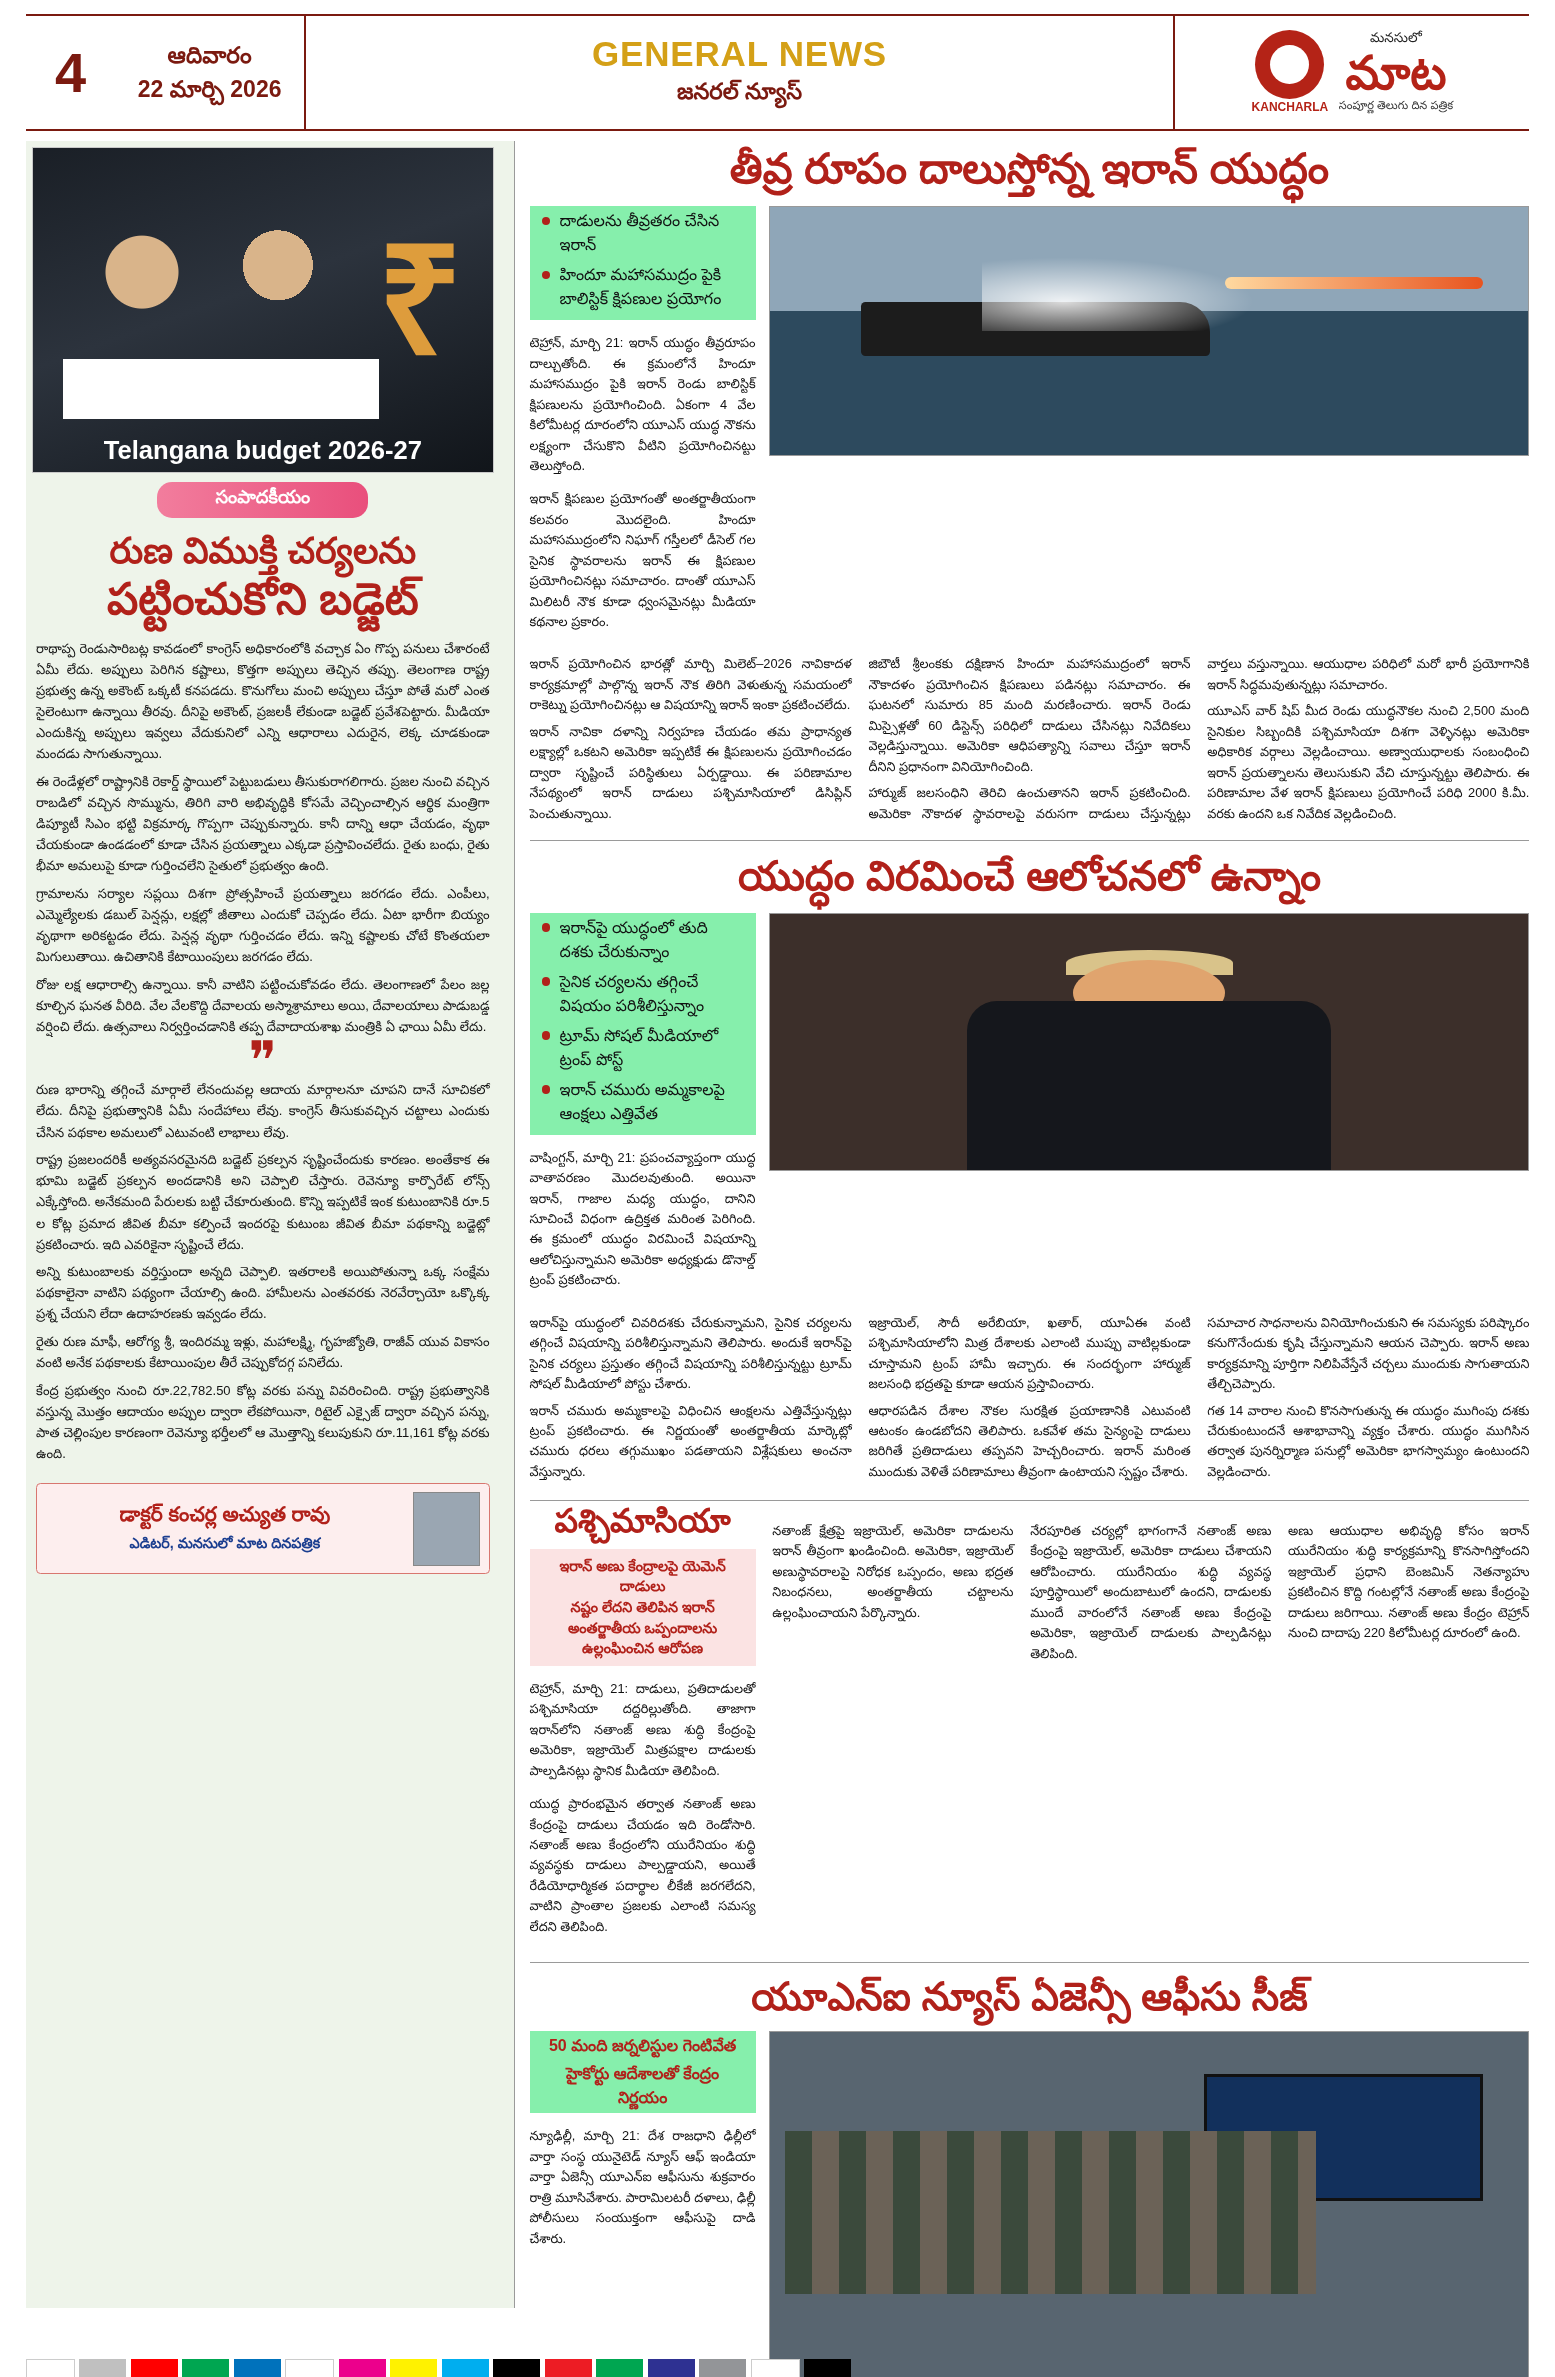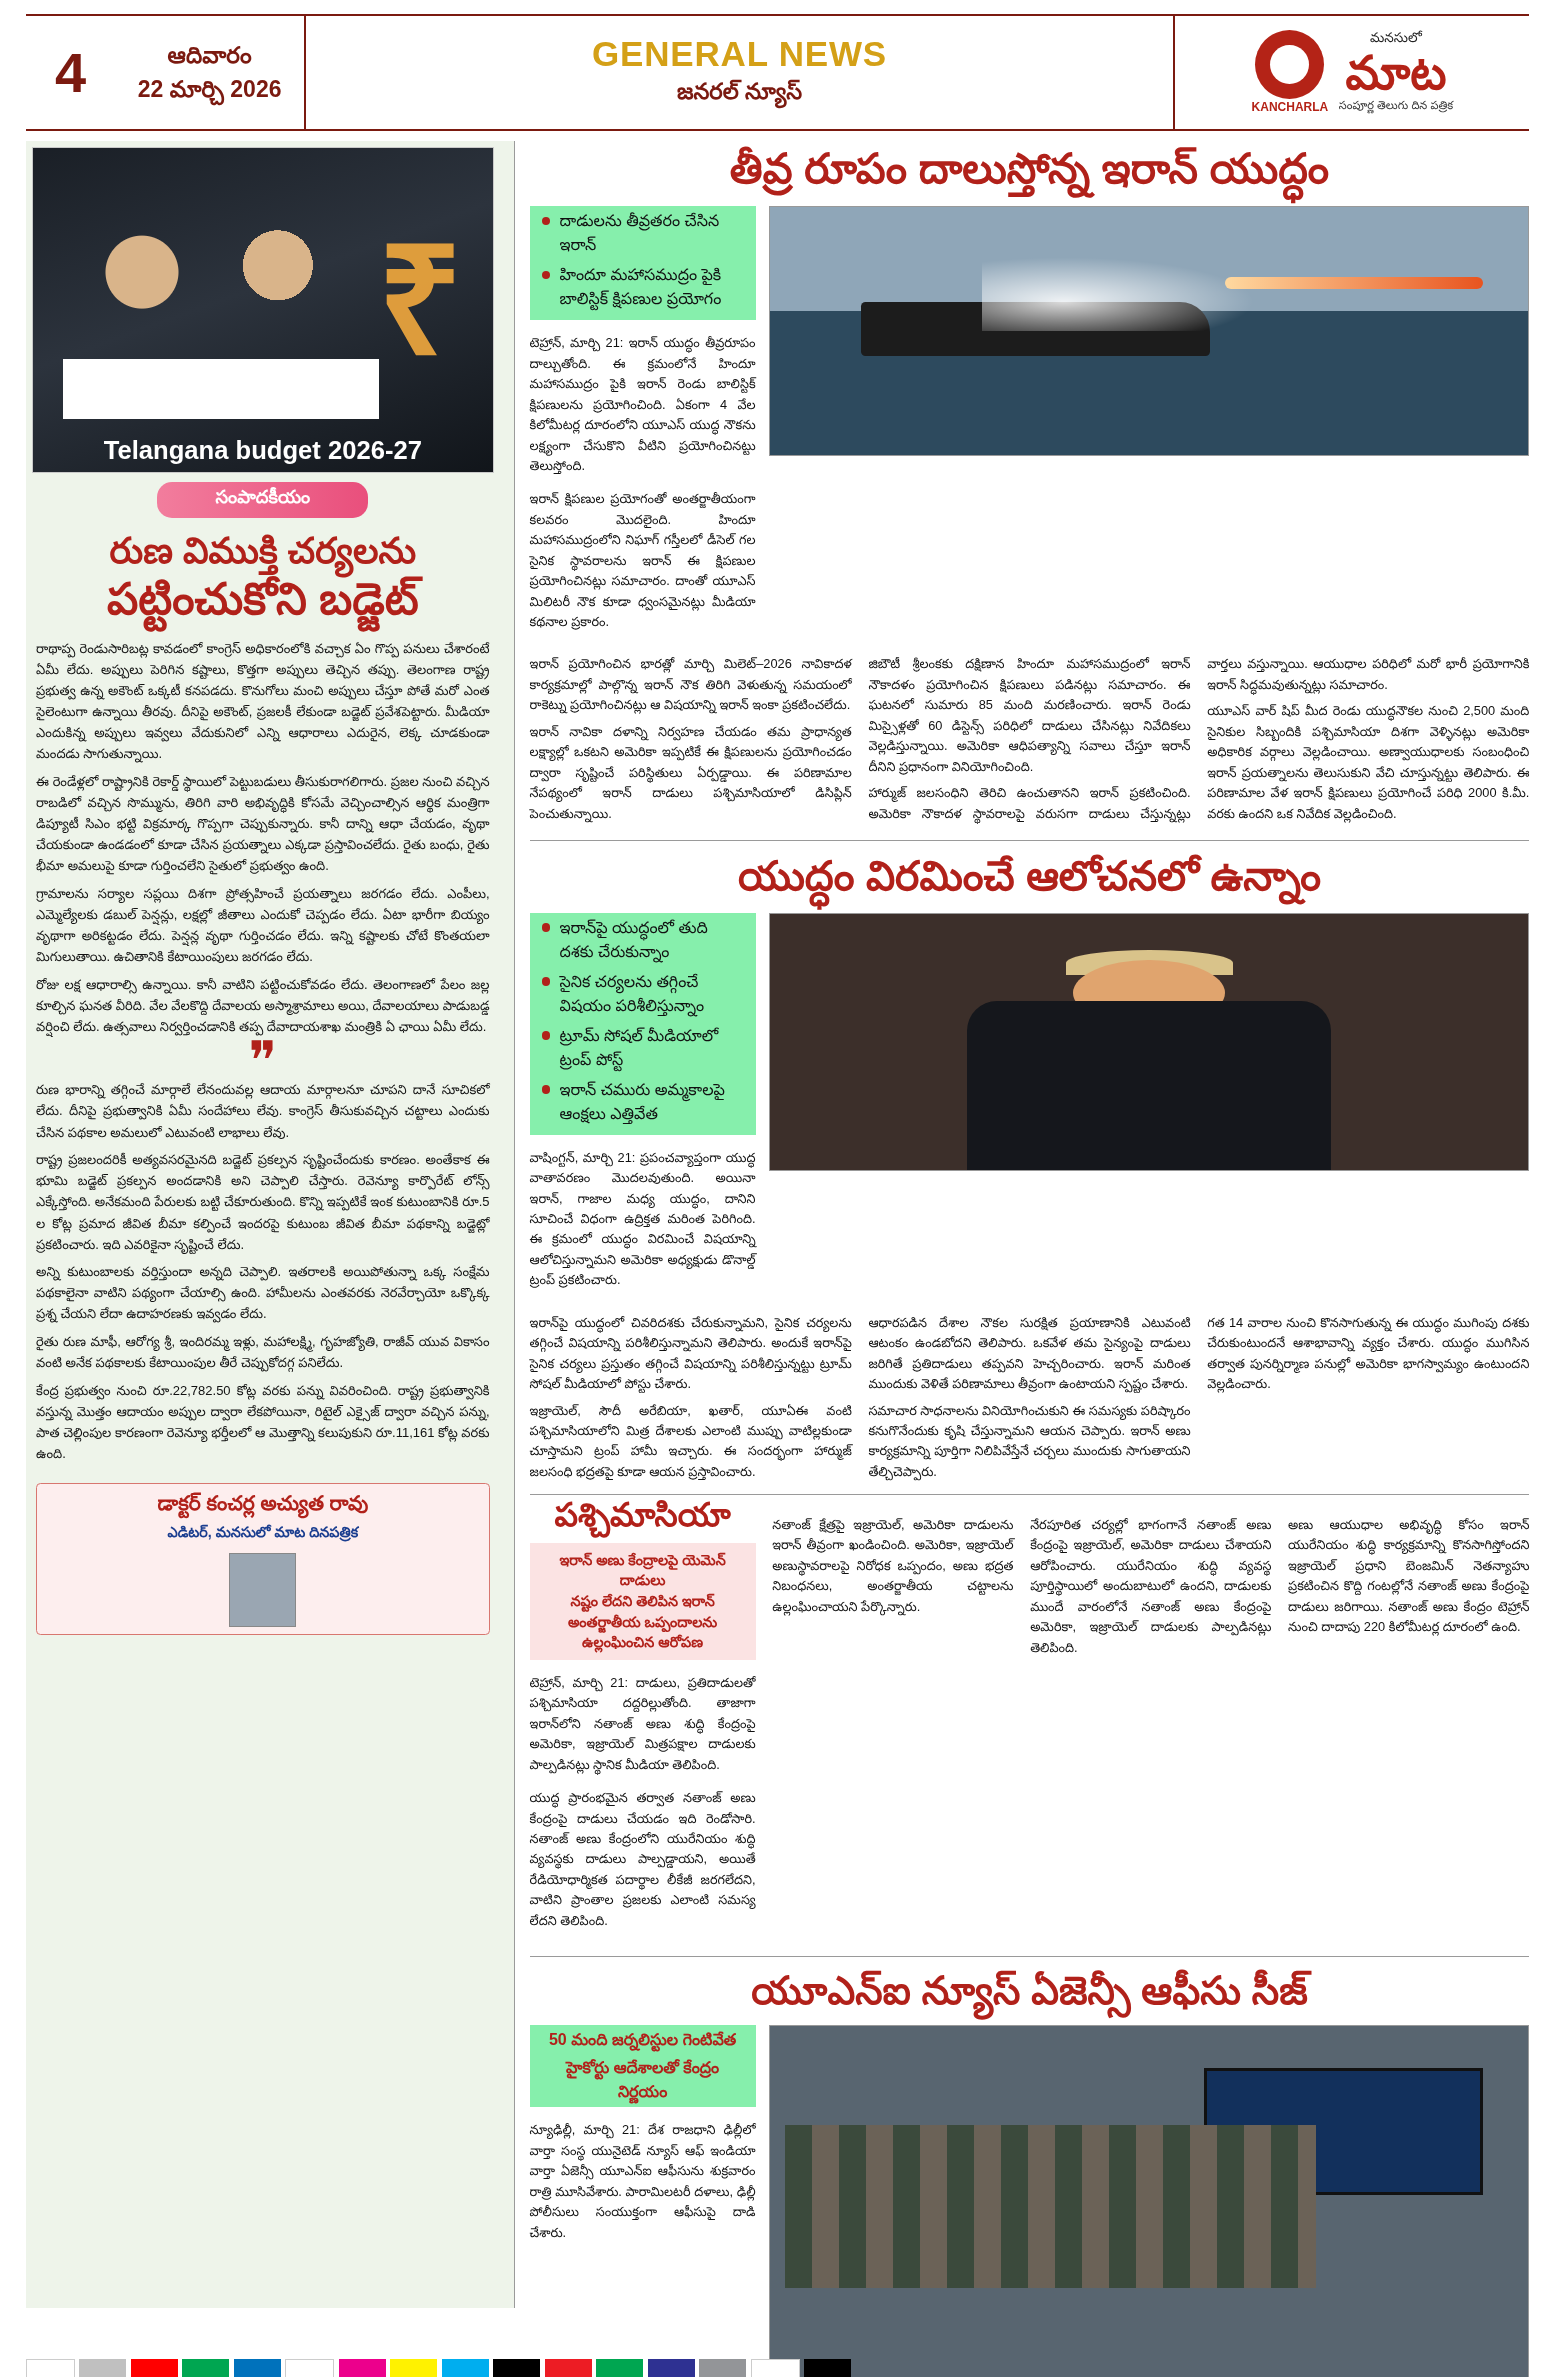--- a/index.html
+++ b/index.html
@@ -34,21 +34,21 @@
       radial-gradient(circle at 25% 35%,#d9b48a 0 36px,transparent 37px),
       radial-gradient(circle at 68% 32%,#d9b48a 0 35px,transparent 35px),
       linear-gradient(#fff 0 0) no-repeat 0 166px/316px 60px;}
   .budget-img .cap{position:absolute;left:0;right:0;bottom:7.5px;text-align:center;color:#fff;font-size:25.6px;font-weight:bold;}
   .sampadakiyam{margin:9px auto 0;width:211px;border-radius:15px;background:linear-gradient(90deg,#f27d9d,#e94f7c);color:#fff;text-align:center;font-size:18px;font-weight:bold;padding:5.3px 0;}
   .ed-head1{text-align:center;color:#b1211a;font-size:36px;font-weight:bold;margin-top:10.5px;line-height:1.25;}
   .ed-head2{text-align:center;color:#b1211a;font-size:44px;font-weight:bold;line-height:1.2;}
   .ed-body{column-count:1;font-size:13px;line-height:1.62;text-align:justify;margin:12px 10.5px 0 10.5px;color:#111;}
   .ed-body p{margin:0 0 6.8px 0;}
   .quote-mark{font-size:53px;color:#b1211a;text-align:center;line-height:.6;margin:7.5px 0 3px;}
-  .editor-box{margin:12px 10.5px 7.5px 10.5px;border:1.5px solid #d8766f;border-radius:4.5px;background:#fdeeee;display:flex;align-items:center;gap:9px;padding:7.5px 9px;flex-direction:column;}
+  .editor-box{margin:12px 10.5px 7.5px 10.5px;border:1.5px solid #d8766f;border-radius:4.5px;background:#fdeeee;display:flex;align-items:center;gap:9px;padding:7.5px 9px;}
   .editor-box .txt{flex:1;text-align:center;}
   .editor-box .nm{font-size:20.3px;color:#b1211a;font-weight:bold;}
   .editor-box .rl{font-size:14.3px;color:#1a3d8f;font-weight:bold;margin-top:3.8px;}
   .editor-box .ph{width:65px;height:72px;background:#9aa6b2;border:0.8px solid #888;}
 
   
   .story{margin-bottom:12px;}
   .hl{color:#b1211a;font-weight:bold;line-height:1.2;}
   .hl-1{font-size:42px;text-align:center;margin:3px 0 12px;}
   .hl-2{font-size:41px;text-align:center;margin:7.5px 0 12px;}
@@ -198,20 +198,21 @@
             </div>
           </div>
           <div class="photo ph-trump" style="flex:1;height:256px;">
             <div class="hair"></div>
               <div class="face"></div>
               <div class="suit"></div>
           </div>
         </div>
         <div class="cols3">
           <p>ఇరాన్‌పై యుద్ధంలో చివరిదశకు చేరుకున్నామని, సైనిక చర్యలను తగ్గించే విషయాన్ని పరిశీలిస్తున్నామని తెలిపారు. అందుకే ఇరాన్‌పై సైనిక చర్యలు ప్రస్తుతం తగ్గించే విషయాన్ని పరిశీలిస్తున్నట్టు ట్రూమ్ సోషల్ మీడియాలో పోస్టు చేశారు.</p>
+          <p>ఇరాన్ చమురు అమ్మకాలపై విధించిన ఆంక్షలను ఎత్తివేస్తున్నట్లు ట్రంప్ ప్రకటించారు. ఈ నిర్ణయంతో అంతర్జాతీయ మార్కెట్లో చమురు ధరలు తగ్గుముఖం పడతాయని విశ్లేషకులు అంచనా వేస్తున్నారు.</p>
           <p>ఇజ్రాయెల్, సౌదీ అరేబియా, ఖతార్, యూఏఈ వంటి పశ్చిమాసియాలోని మిత్ర దేశాలకు ఎలాంటి ముప్పు వాటిల్లకుండా చూస్తామని ట్రంప్ హామీ ఇచ్చారు. ఈ సందర్భంగా హార్ముజ్ జలసంధి భద్రతపై కూడా ఆయన ప్రస్తావించారు.</p>
           <p>ఆధారపడిన దేశాల నౌకల సురక్షిత ప్రయాణానికి ఎటువంటి ఆటంకం ఉండబోదని తెలిపారు. ఒకవేళ తమ సైన్యంపై దాడులు జరిగితే ప్రతిదాడులు తప్పవని హెచ్చరించారు. ఇరాన్ మరింత ముందుకు వెళితే పరిణామాలు తీవ్రంగా ఉంటాయని స్పష్టం చేశారు.</p>
           <p>సమాచార సాధనాలను వినియోగించుకుని ఈ సమస్యకు పరిష్కారం కనుగొనేందుకు కృషి చేస్తున్నామని ఆయన చెప్పారు. ఇరాన్ అణు కార్యక్రమాన్ని పూర్తిగా నిలిపివేస్తేనే చర్చలు ముందుకు సాగుతాయని తేల్చిచెప్పారు.</p>
           <p>గత 14 వారాల నుంచి కొనసాగుతున్న ఈ యుద్ధం ముగింపు దశకు చేరుకుంటుందనే ఆశాభావాన్ని వ్యక్తం చేశారు. యుద్ధం ముగిసిన తర్వాత పునర్నిర్మాణ పనుల్లో అమెరికా భాగస్వామ్యం ఉంటుందని వెల్లడించారు.</p>
         </div>
       </div>
 
       <hr class="hr">
 
       <div class="story" style="display:flex;gap:16.6px;">

